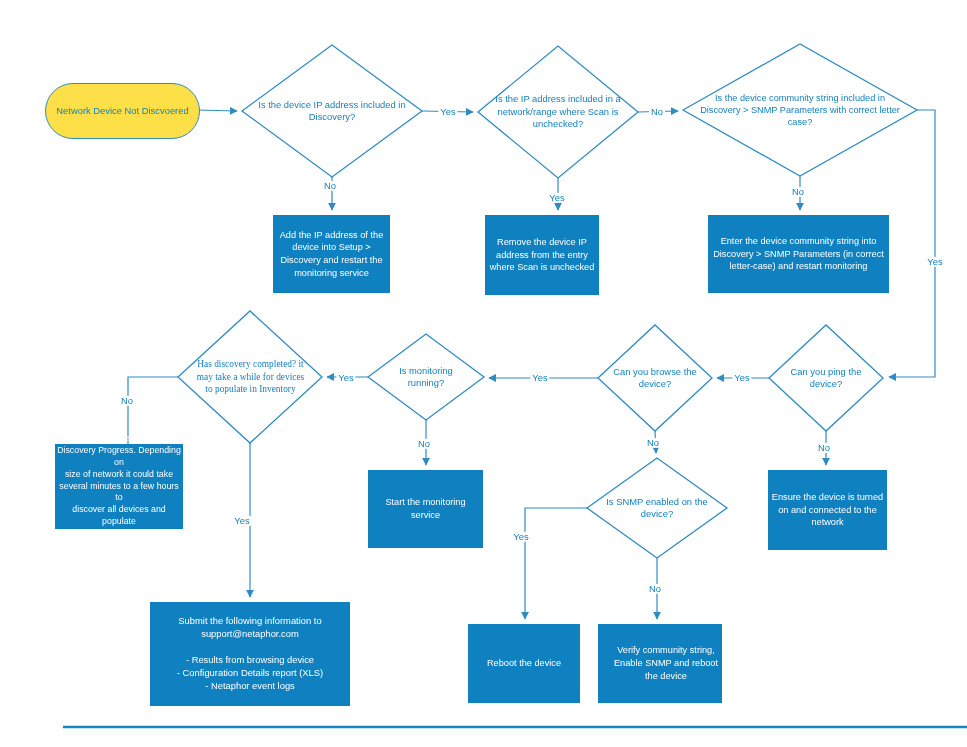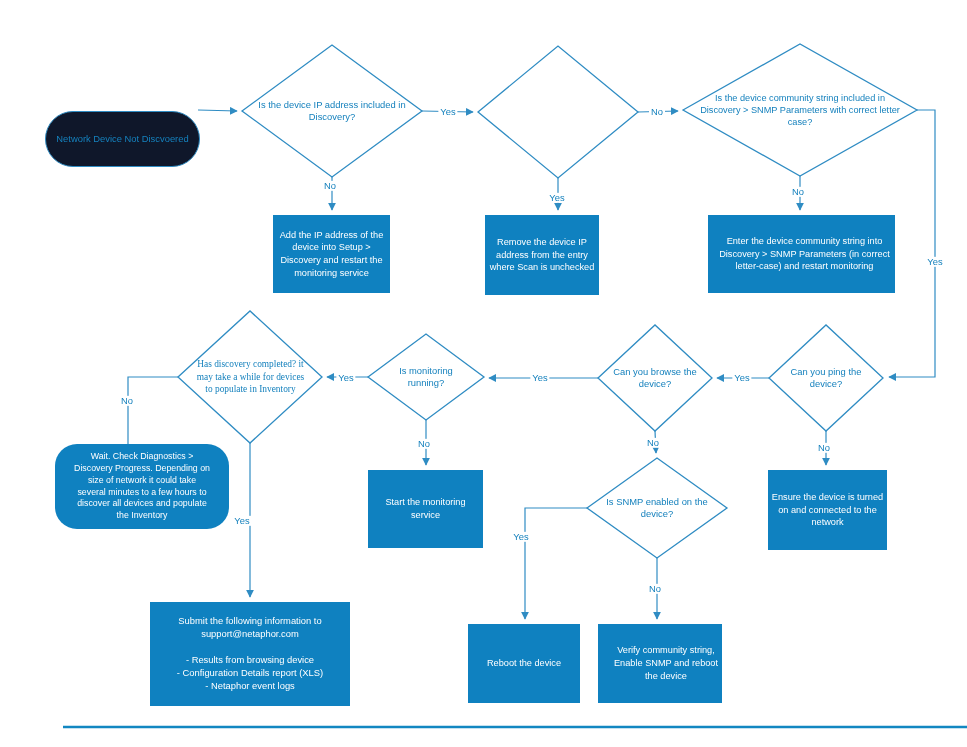--- a/index.html
+++ b/index.html
@@ -8,23 +8,22 @@
     font-family:"Liberation Sans",sans-serif;overflow:hidden;
   }
   #connector-layer{position:absolute;left:0;top:0;z-index:1;}
   .page-title{
     position:absolute;left:0;top:5px;width:967px;text-align:center;
     font-size:17px;font-weight:bold;color:#1287c1;z-index:2;letter-spacing:.1px;
   }
   .terminator{
     position:absolute;border:1.3px solid #2f8cc3;border-radius:28px;
     color:#1581bd;display:flex;align-items:center;justify-content:center;
-    text-align:left;font-size:9.4px;line-height:1.3;z-index:2;background:#0f172a;
+    text-align:left;font-size:9.4px;line-height:1.3;z-index:2;background:#fde047;
     white-space:pre-line;
-    margin-top:28px;
   }
   .dtext{
     position:absolute;display:flex;align-items:center;justify-content:center;
     text-align:center;color:#1581bd;font-size:9.4px;line-height:1.32;
     white-space:pre-line;z-index:2;
   }
   .dtext.small{font-size:9.2px;}
   .action{
     position:absolute;background:#0f81c0;color:#ffffff;display:flex;
     align-items:center;justify-content:center;text-align:center;
@@ -81,20 +80,23 @@
       <polygon points="587,508 657,458 727,508 657,558"></polygon>
     </g>
 
     <path d="M63,727 L967,727" stroke="#1287c1" stroke-width="2.6"></path>
   </svg>
 
   <div class="terminator" style="left:45px;top:83px;width:153px;height:54px;">Network Device Not Discvoered</div>
 
   <div class="dtext" style="left:247px;top:81px;width:170px;height:60px;">Is the device IP address included in
 Discovery?</div>
+  <div class="dtext" style="left:483px;top:77px;width:150px;height:70px;">Is the IP address included in a
+network/range where Scan is
+unchecked?</div>
   <div class="dtext small" style="left:685px;top:75px;width:230px;height:70px;">Is the device community string included in
 Discovery &gt; SNMP Parameters with correct letter
 case?</div>
   <div class="dtext" style="left:776px;top:353px;width:100px;height:50px;">Can you ping the
 device?</div>
   <div class="dtext" style="left:603px;top:353px;width:104px;height:50px;">Can you browse the
 device?</div>
   <div class="dtext" style="left:376px;top:355px;width:100px;height:44px;">Is monitoring
 running?</div>
   <div class="dtext" style="left:183px;top:347px;width:135px;height:60px;font-family:Liberation Serif, serif;">Has discovery completed? it
@@ -103,24 +105,24 @@
   <div class="dtext" style="left:592px;top:483px;width:130px;height:50px;">Is SNMP enabled on the
 device?</div>
 
   <div class="action" style="left:273px;top:215px;width:117px;height:78px;">Add the IP address of the
 device into Setup &gt;
 Discovery and restart the
 monitoring service</div>
   <div class="action" style="left:485px;top:215px;width:114px;height:80px;">Remove the device IP
 address from the entry
 where Scan is unchecked</div>
-  <div class="action" style="left:708px;top:215px;width:181px;height:78px;padding-left:6px;">Enter the device community string into
+  <div class="action" style="left:708px;top:215px;width:181px;height:78px;">Enter the device community string into
 Discovery &gt; SNMP Parameters (in correct
 letter-case) and restart monitoring</div>
-  <div class="action tiny" style="left:55px;top:444px;width:174px;height:85px;border-radius:22px;">Wait. Check Diagnostics &gt;
+  <div class="action tiny" style="left:55px;top:444px;width:128px;height:85px;">Wait. Check Diagnostics &gt;
 Discovery Progress. Depending on
 size of network it could take
 several minutes to a few hours to
 discover all devices and populate
 the Inventory</div>
   <div class="action" style="left:368px;top:470px;width:115px;height:78px;">Start the monitoring
 service</div>
   <div class="action" style="left:768px;top:470px;width:119px;height:80px;">Ensure the device is turned
 on and connected to the
 network</div>

